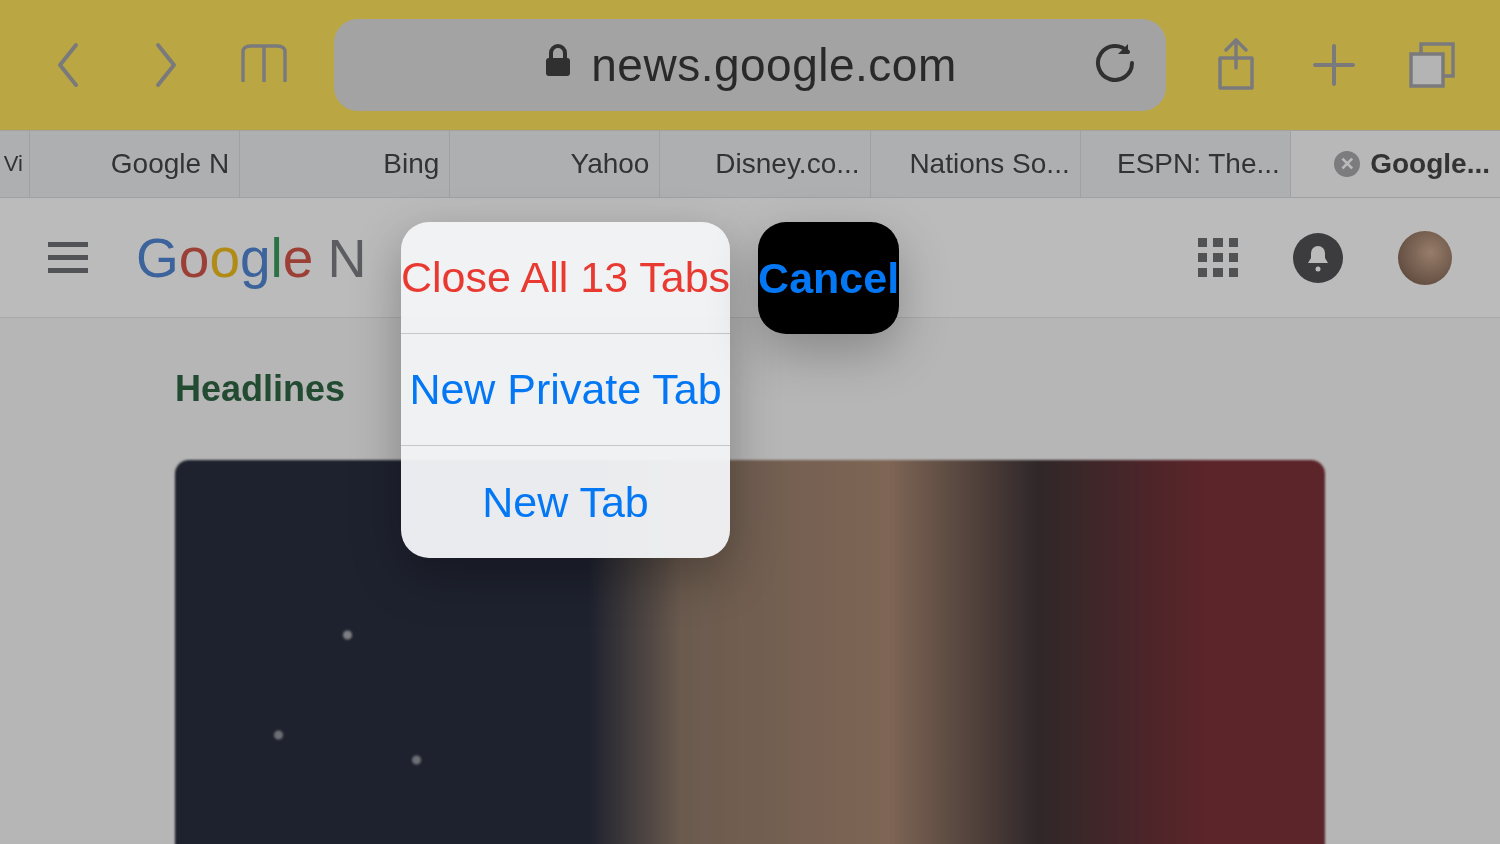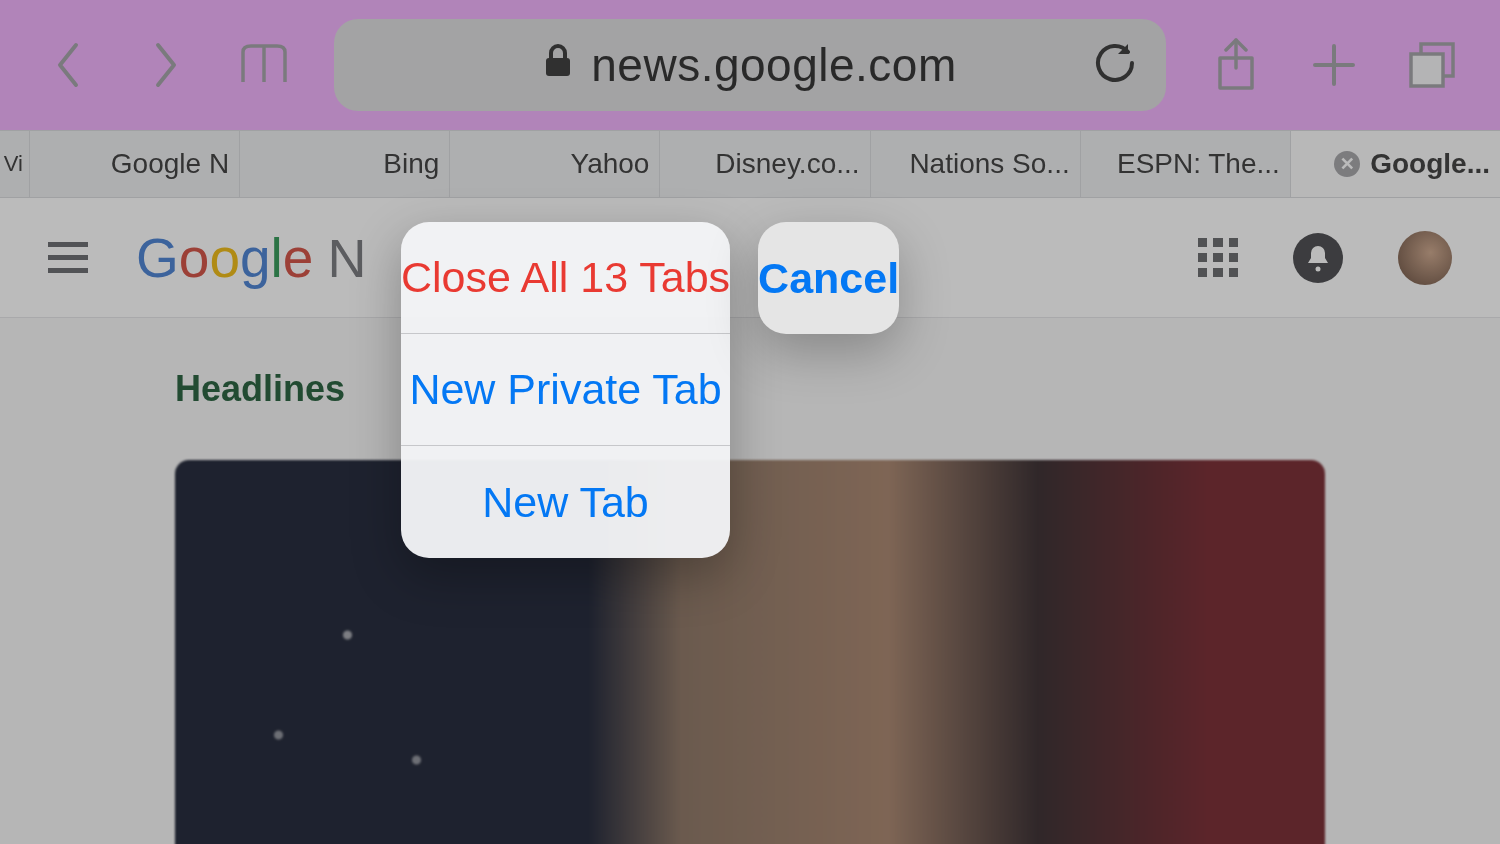--- a/index.html
+++ b/index.html
@@ -3,21 +3,21 @@
 <meta charset="utf-8">
 <style>
   * { box-sizing: border-box; margin: 0; padding: 0; }
   html, body { width: 1500px; height: 844px; overflow: hidden; font-family: -apple-system, "Helvetica Neue", Helvetica, Arial, sans-serif; }
   body { position: relative; background: #f7f7f7; }
 
   
   .toolbar {
     height: 130px;
     width: 100%;
-    background: #f0abfc;
+    background: #fde047;
     display: flex;
     align-items: center;
     padding: 0 40px;
     gap: 42px;
   }
   .tb-icon {
     width: 56px; height: 56px;
     display: flex; align-items: center; justify-content: center;
     color: #9c9ca0;
     font-size: 46px;
@@ -142,21 +142,21 @@
   .sheet-item {
     height: 112px;
     display:flex; align-items:center; justify-content:center;
     font-size: 43px;
     border-bottom: 1px solid rgba(120,120,126,.35);
   }
   .sheet-item:last-child { border-bottom:none; }
   .sheet-item.destructive { color:#e93a32; }
   .sheet-item.normal { color:#0478f4; }
   .cancel-sheet {
-    background:#e5e5e5;
+    background:#000000;
     border-radius:28px;
     height:112px;
     display:flex; align-items:center; 
     font-size:43px; font-weight:600; color:#0478f4;
     box-shadow: 0 18px 50px rgba(0,0,0,.25);
   }
 </style>
 </head>
 <body>
 

